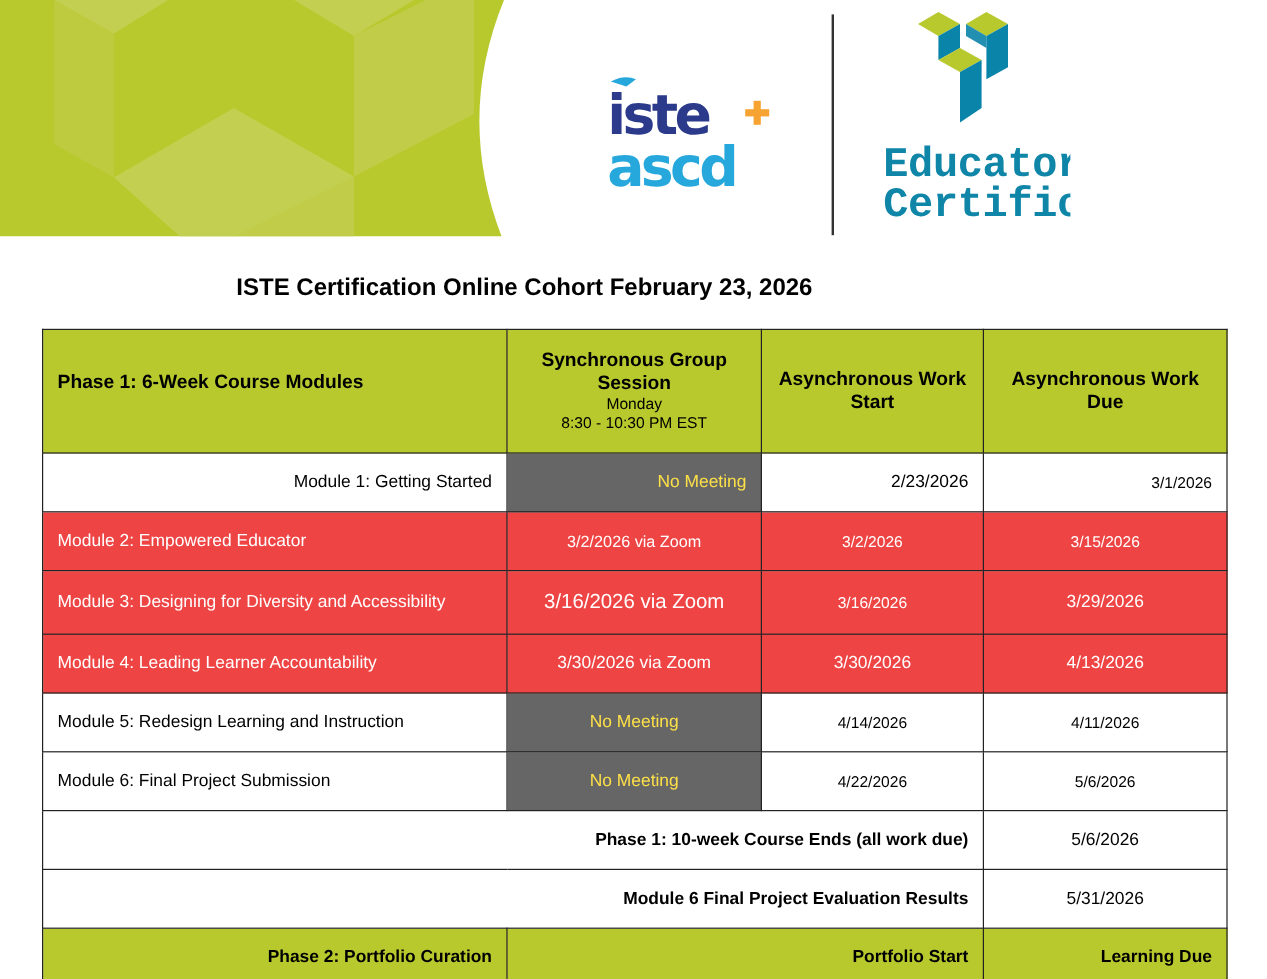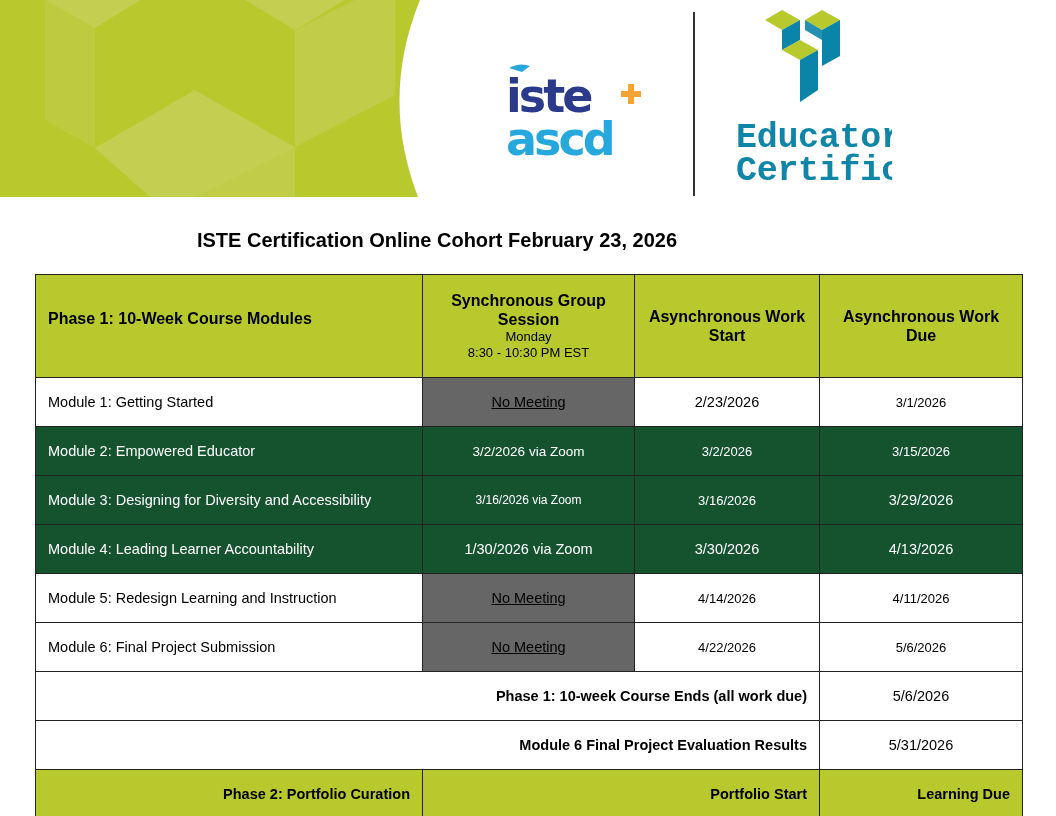--- a/index.html
+++ b/index.html
@@ -17,24 +17,24 @@
 
   .title { position: absolute; left: 0; top: 229px; width: 874px; text-align: center; font-weight: bold; font-size: 20px; }
 
   
   table.sched { position: absolute; left: 35px; top: 274px; width: 987px; border-collapse: collapse; table-layout: fixed; font-size: 14.5px; }
   table.sched td { border: 1.5px solid #222; padding: 16px 12px; vertical-align: middle; }
   .hdr td { background: #b8c92e; font-weight: bold; font-size: 16px; text-align: center; height: 83px; vertical-align: top; padding-top: 8px; line-height: 19px; }
   .hdr td.c0 { text-align: left; vertical-align: middle; padding-top: 0; }
   .sub { font-weight: normal; font-size: 13px; line-height: 16px; display: block; }
   .row-white td { background: #fff; }
-  .row-teal td { background: #14532d; color: #fff; }
-  td.gray { background: #666666 !important; color: #000000; text-decoration: underline; }
+  .row-teal td { background: #ef4444; color: #fff; }
+  td.gray { background: #666666 !important; color: #fde047; }
   td.ctr { text-align: center; }
-  td.top { vertical-align: top; padding-top: 8px; }
+  td.top { vertical-align: top; padding-top: 8px; text-align: right; }
   .r1 td { height: 49px; }
   .r32 td { height: 32px; }
   .r31 td { height: 41px; }
   td.right { text-align: right; font-weight: bold; }
   .hdr2 td { background: #b8c92e; font-weight: bold; text-align: right; height: 32px; }
   .body2 td { height: 67px; vertical-align: top; padding-top: 7px; }
   .body2 td.c0 { font-size: 15px; line-height: 18px; padding-left: 14px; }
 </style>
 </head>
 <body>
@@ -85,21 +85,21 @@
 
 <table class="sched">
   <colgroup>
     <col style="width:387px">
       <col style="width:212px">
       <col style="width:185px">
       <col style="width:203px">
   </colgroup>
   <tbody>
       <tr class="hdr">
-    <td class="c0">Phase 1: 10-Week Course Modules</td>
+    <td class="c0">Phase 1: 6-Week Course Modules</td>
     <td>
       <span>Synchronous Group Session</span>
       <span class="sub">Monday</span>
       <span class="sub">8:30 - 10:30 PM EST</span>
     </td>
     <td>Asynchronous Work Start</td>
     <td>Asynchronous Work Due</td>
   </tr>
 
   <tr class="row-white r1">
@@ -109,27 +109,27 @@
     <td class="ctr top" style="font-size:13px">3/1/2026</td>
   </tr>
   <tr class="row-teal r32">
     <td>Module 2: Empowered Educator</td>
     <td class="ctr" style="font-size:13.5px">3/2/2026  via Zoom</td>
     <td class="ctr" style="font-size:13px">3/2/2026</td>
     <td class="ctr" style="font-size:13px">3/15/2026</td>
   </tr>
   <tr class="row-teal r32">
     <td>Module 3: Designing for Diversity and Accessibility</td>
-    <td class="ctr" style="font-size:12px">3/16/2026 via Zoom</td>
+    <td class="ctr" style="font-size:17px">3/16/2026 via Zoom</td>
     <td class="ctr" style="font-size:13px">3/16/2026</td>
     <td class="ctr">3/29/2026</td>
   </tr>
   <tr class="row-teal r32">
     <td>Module 4: Leading Learner Accountability</td>
-    <td class="ctr">1/30/2026 via Zoom</td>
+    <td class="ctr">3/30/2026 via Zoom</td>
     <td class="ctr">3/30/2026</td>
     <td class="ctr">4/13/2026</td>
   </tr>
   <tr class="row-white r31">
     <td>Module 5: Redesign Learning and Instruction</td>
     <td class="gray ctr">No Meeting</td>
     <td class="ctr" style="font-size:13px">4/14/2026</td>
     <td class="ctr" style="font-size:13px">4/11/2026</td>
   </tr>
   <tr class="row-white r32">

